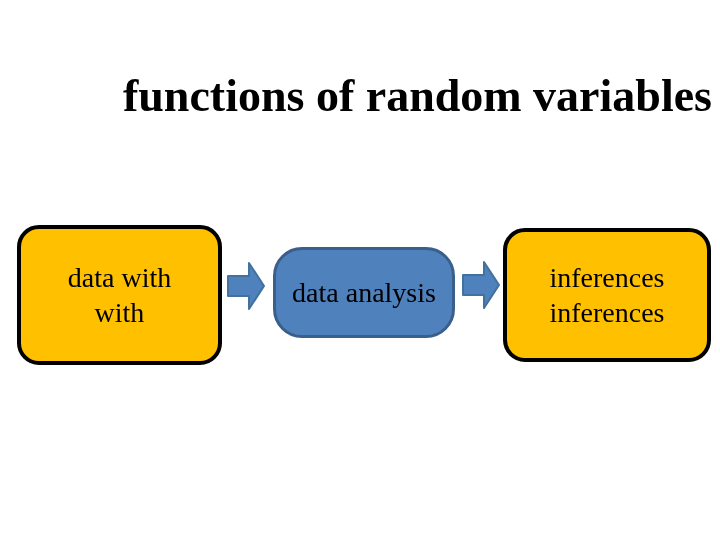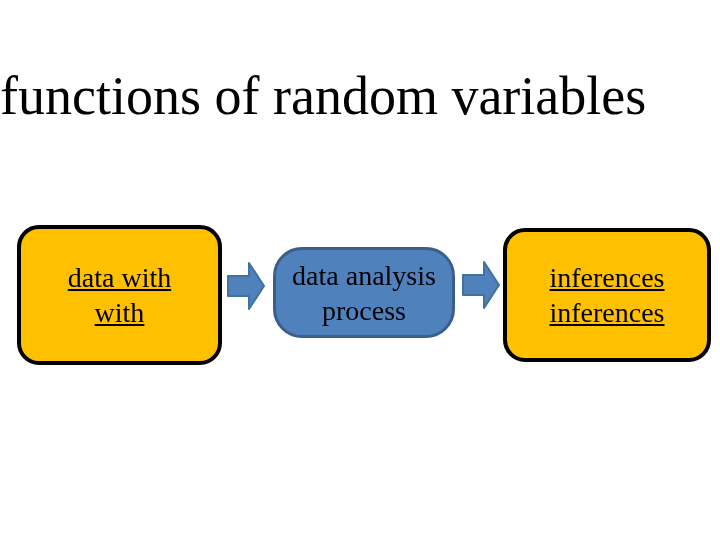--- a/index.html
+++ b/index.html
@@ -14,39 +14,39 @@
     background: #ffffff;
     overflow: hidden;
     font-family: "Liberation Serif", serif;
     color: #000000;
   }
   .title {
     position: absolute;
     left: 0;
     top: 68px;
     width: 712px;
-    text-align: left;
-    font-size: 54px;
+    text-align: right;
+    font-size: 46px;
     line-height: 56px;
     white-space: nowrap;
+    font-weight: bold;
   }
   .node {
     position: absolute;
     box-sizing: border-box;
     display: flex;
     align-items: center;
     justify-content: center;
     text-align: center;
     font-size: 28px;
     line-height: 35px;
   }
   .node.rounded {
     border: 4px solid #000000;
     border-radius: 22px;
-    text-decoration: underline;
   }
   .node.rect {
     border: 3px solid #3A5F8B;
   }
   #node-0 { left: 17px;  top: 225px; width: 205px; height: 140px; }
   #node-1 { left: 273px; top: 247px; width: 182px; height: 91px; }
   #node-2 { left: 503px; top: 228px; width: 208px; height: 134px; }
   .arrow {
     position: absolute;
     width: 38px;
@@ -70,21 +70,20 @@
     </div>
   </div>
 
   <svg class="arrow" id="arrow-0" viewBox="0 0 38 50">
     <polygon points="1,15 22,15 22,2 37,25 22,48 22,35 1,35" stroke-width="2" stroke-linejoin="round" fill="#4F81BD" stroke="#41719C"></polygon>
   </svg>
 
   <div class="node rect" id="node-1" style="background: rgb(79, 129, 189); border-color: rgb(58, 95, 139); border-radius: 29px;">
     <div class="node-text">
       <div>data analysis</div>
-      <div>process</div>
     </div>
   </div>
 
   <svg class="arrow" id="arrow-1" viewBox="0 0 38 50">
     <polygon points="1,15 22,15 22,2 37,25 22,48 22,35 1,35" stroke-width="2" stroke-linejoin="round" fill="#4F81BD" stroke="#41719C"></polygon>
   </svg>
 
   <div class="node rounded" id="node-2" style="background: rgb(255, 192, 0); border-color: rgb(0, 0, 0);">
     <div class="node-text">
       <div>inferences</div>

